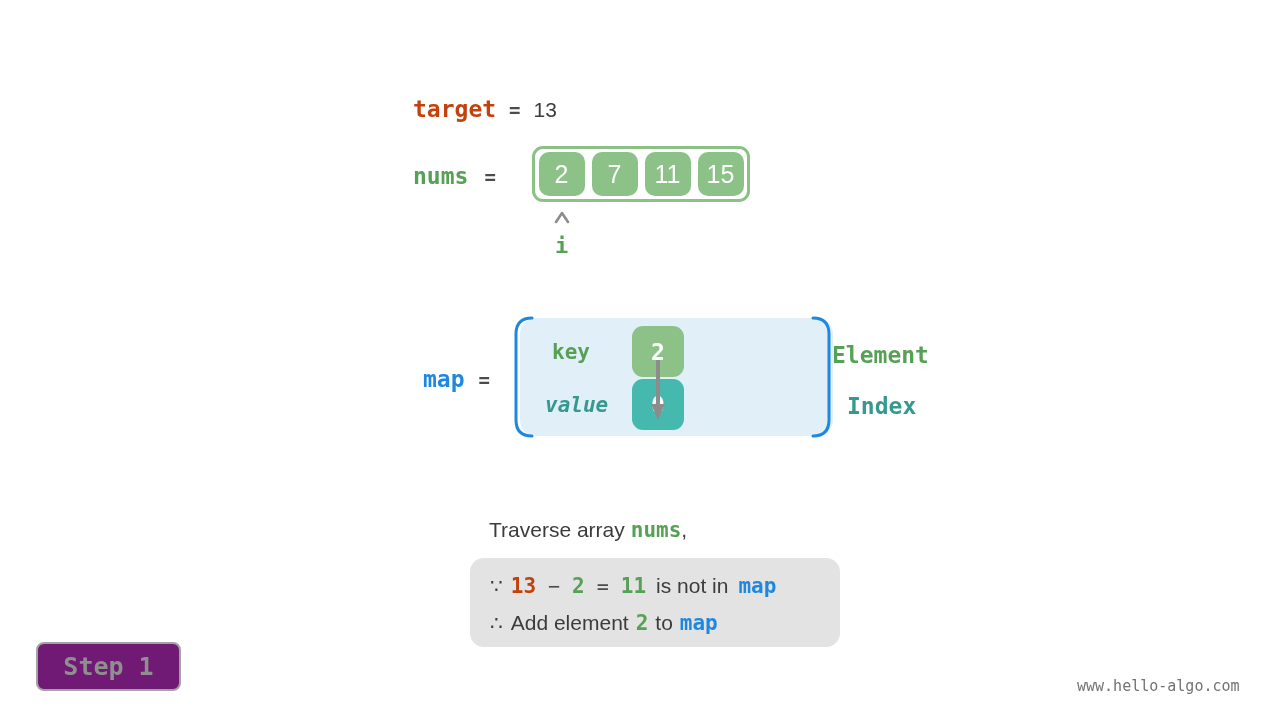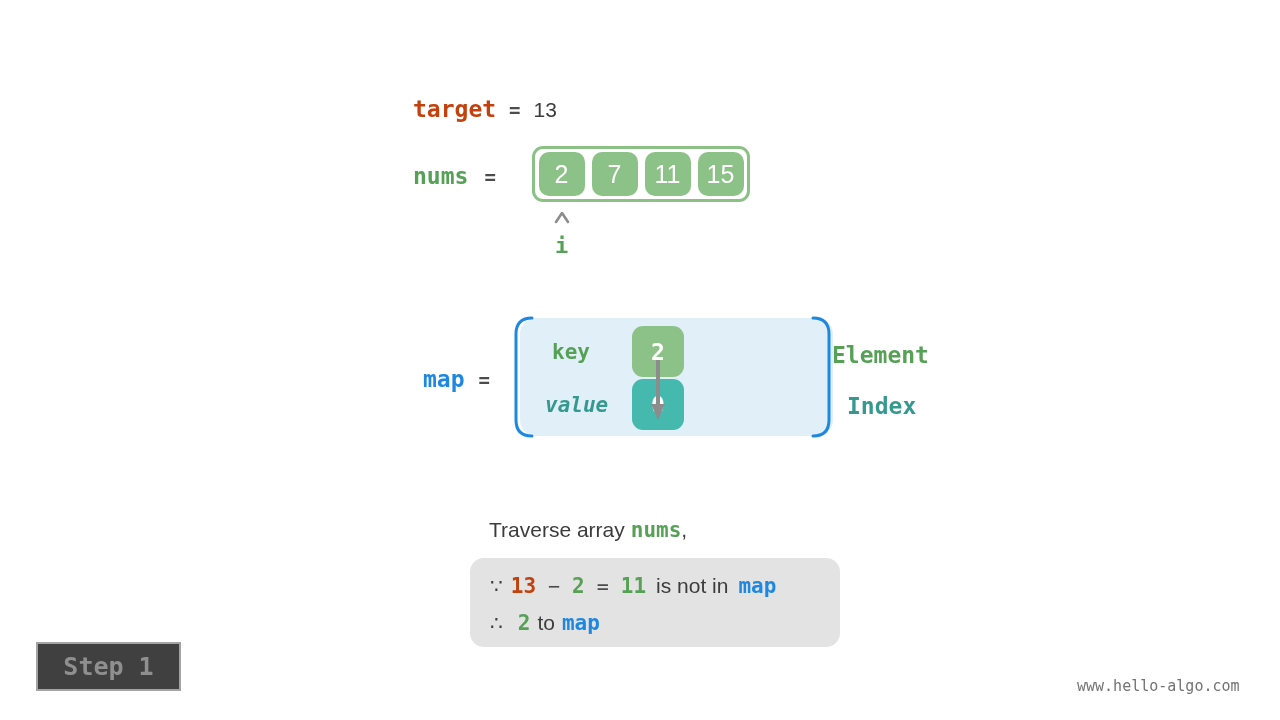--- a/index.html
+++ b/index.html
@@ -91,21 +91,21 @@
     display: flex; flex-direction: column; gap: 3px;
   }
   .reason-line { display: flex; align-items: baseline; font-size: 21px; line-height: 33px; }
   .reason-line .sym { font-size: 20px; margin-right: 8px; }
   .reason-line .op  { font-size: 20px; margin: 0 12px; }
   .reason-line .num { font-size: 21px; }
 
   
   #step-button {
     left: 36px; top: 642px; width: 145px; height: 49px;
-    background: #404040; border: 2px solid #a3a3a3; border-radius: 0;
+    background: #701a75; border: 2px solid #a3a3a3; border-radius: 8px;
     box-sizing: border-box;
     display: flex; align-items: center; justify-content: center;
     color: #8f8f8f; font-family: "DejaVu Sans Mono", monospace;
     font-weight: bold; font-size: 25px;
   }
 
   
   #watermark {
     left: 1077px; top: 677px;
     font-family: "DejaVu Sans Mono", monospace;
@@ -177,20 +177,21 @@
     <span class="mono-b c-royal num">13</span>
     <span class="mono c-op op">−</span>
     <span class="mono-b c-green num">2</span>
     <span class="mono c-op op">=</span>
     <span class="mono-b c-green num">11</span>
     <span class="sans c-dark" style="margin-left:10px; margin-right:10px">is not in</span>
     <span class="mono-b c-blue">map</span>
   </div>
   <div class="reason-line">
     <span class="sans c-dark sym">∴</span>
+    <span class="sans c-dark">Add element</span>
     <span class="mono-b c-green num" style="margin:0 7px">2</span>
     <span class="sans c-dark">to</span>
     <span class="mono-b c-blue" style="margin-left:7px">map</span>
   </div>
 </div>
 
 <div class="abs" id="step-button">
   <span>Step 1</span>
 </div>
 

